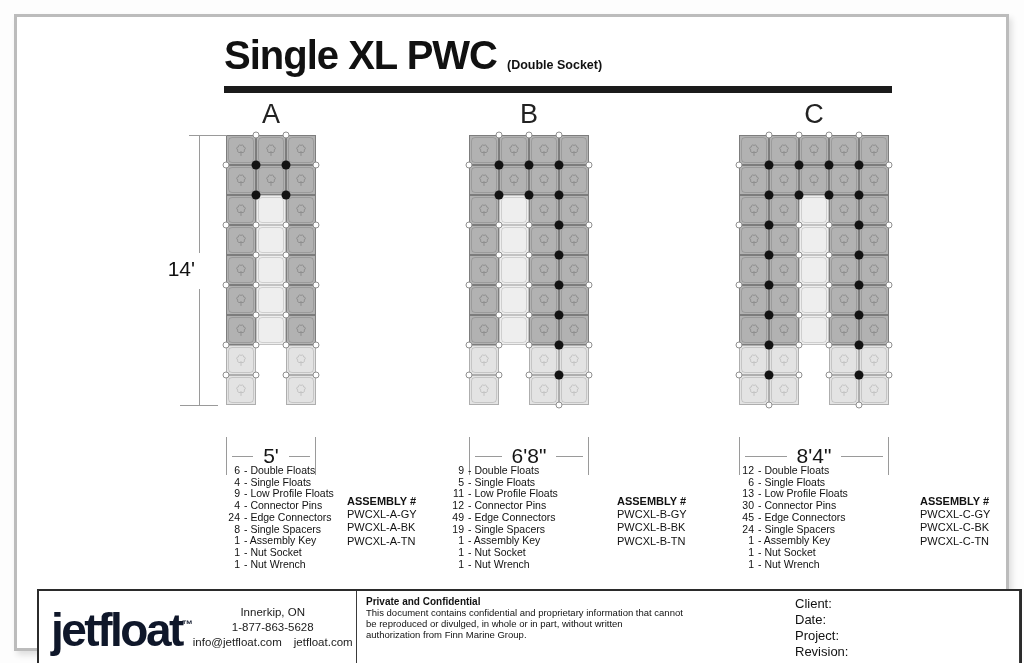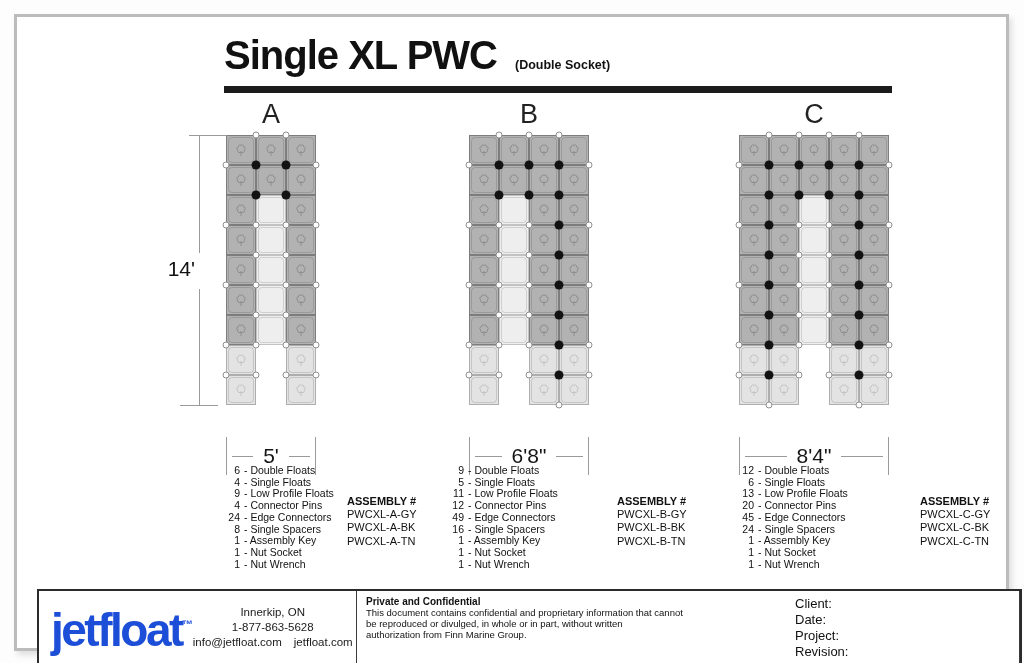--- a/index.html
+++ b/index.html
@@ -8,21 +8,21 @@
     background:#fdfdfd;
     font-family:"Liberation Sans","DejaVu Sans",sans-serif;
     color:#111;
   }
   .page-border{
     position:absolute;left:14px;top:14px;width:989px;height:631px;
     border:3px solid #bcbcbc;background:#fff;
     box-shadow:3px 4px 6px rgba(0,0,0,.12);
   }
   
-  .hdr{position:absolute;left:207px;top:16px;display:flex;align-items:baseline;gap:18px;}
+  .hdr{position:absolute;left:207px;top:16px;display:flex;align-items:baseline;gap:10px;}
   .hdr .title{font-size:40px;font-weight:bold;letter-spacing:-1px;}
   .hdr .subtitle{font-size:12.5px;font-weight:bold;}
   .title-rule{position:absolute;left:207px;top:69px;width:668px;height:7px;background:#1b1b1b;}
   
   .diagram{position:absolute;}
   .dlabel{position:absolute;left:0;top:-36px;width:100%;text-align:center;font-size:27px;color:#222;}
   .cell{position:absolute;width:30px;height:30px;box-sizing:border-box;border:1px solid;}
   .cell::after{content:'';position:absolute;inset:1px;border:1px solid rgba(0,0,0,.13);border-radius:4px;}
   .cell.dark{background:#b2b2b2;border-color:#7d7d7d;color:#8d8d8d;}
   .cell.single{background:#e3e3e3;border-color:#aeaeae;color:#c2c2c2;}
@@ -472,21 +472,21 @@
         </div>
         <div class="prow">
           <span class="qty">12</span>
           <span class="pname">- Connector Pins</span>
         </div>
         <div class="prow">
           <span class="qty">49</span>
           <span class="pname">- Edge Connectors</span>
         </div>
         <div class="prow">
-          <span class="qty">16</span>
+          <span class="qty">19</span>
           <span class="pname">- Single Spacers</span>
         </div>
         <div class="prow">
           <span class="qty">1</span>
           <span class="pname">- Assembly Key</span>
         </div>
         <div class="prow">
           <span class="qty">1</span>
           <span class="pname">- Nut Socket</span>
         </div>
@@ -761,21 +761,21 @@
         </div>
         <div class="prow">
           <span class="qty">6</span>
           <span class="pname">- Single Floats</span>
         </div>
         <div class="prow">
           <span class="qty">13</span>
           <span class="pname">- Low Profile Floats</span>
         </div>
         <div class="prow">
-          <span class="qty">20</span>
+          <span class="qty">30</span>
           <span class="pname">- Connector Pins</span>
         </div>
         <div class="prow">
           <span class="qty">45</span>
           <span class="pname">- Edge Connectors</span>
         </div>
         <div class="prow">
           <span class="qty">24</span>
           <span class="pname">- Single Spacers</span>
         </div>
@@ -801,21 +801,21 @@
     </div>
 
   <div class="hline" style="top:118px;height:118px;"></div>
   <div class="hline" style="top:272px;height:116px;"></div>
   <div class="htick" style="left:172px;top:118px;width:38px;"></div>
   <div class="htick" style="left:163px;top:388px;width:38px;"></div>
   <div class="hdim-label">14'</div>
 
   <div class="footer">
     <div class="fcell fcell1">
-      <div class="logo" style="color: #1d4ed8;"><span>jetfloat</span><sup>™</sup></div>
+      <div class="logo" style="color: #0f172a;"><span>jetfloat</span><sup>™</sup></div>
       <div class="contact">
         <div>Innerkip, ON</div>
         <div>1-877-863-5628</div>
         <div class="emails">
           <span>info@jetfloat.com</span>
           <span>jetfloat.com</span>
         </div>
       </div>
     </div>
     <div class="fcell fcell3">

